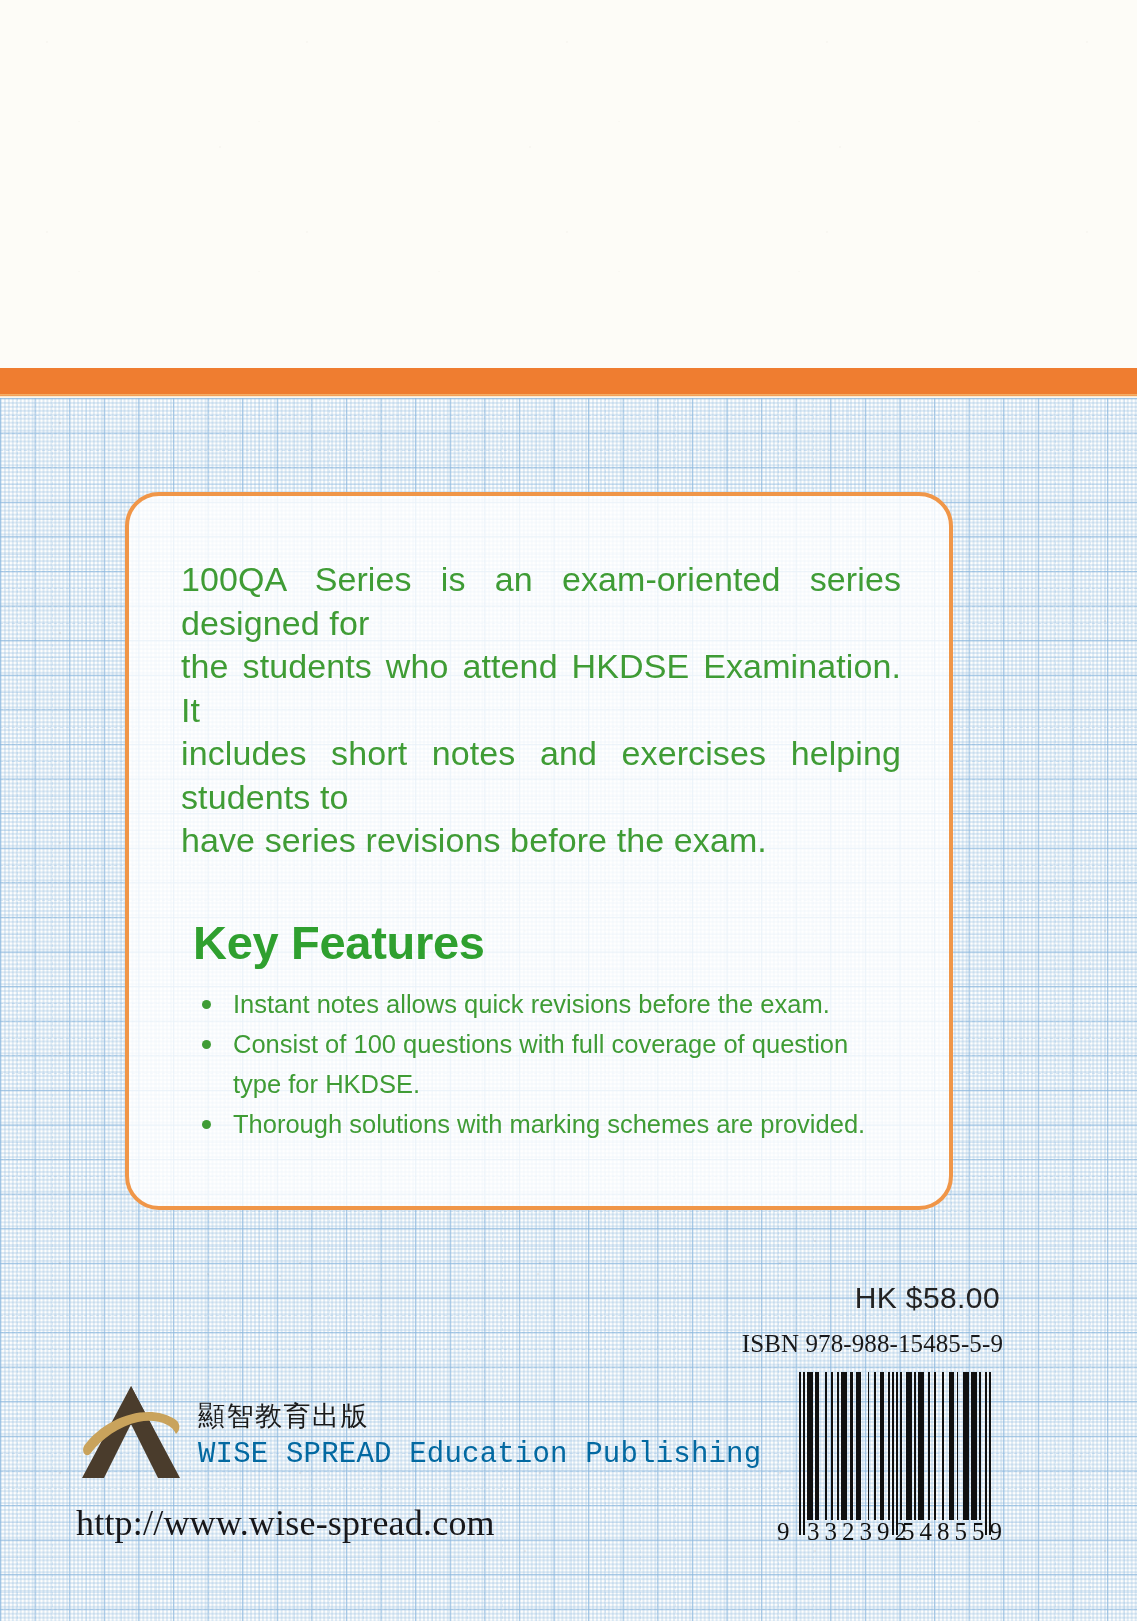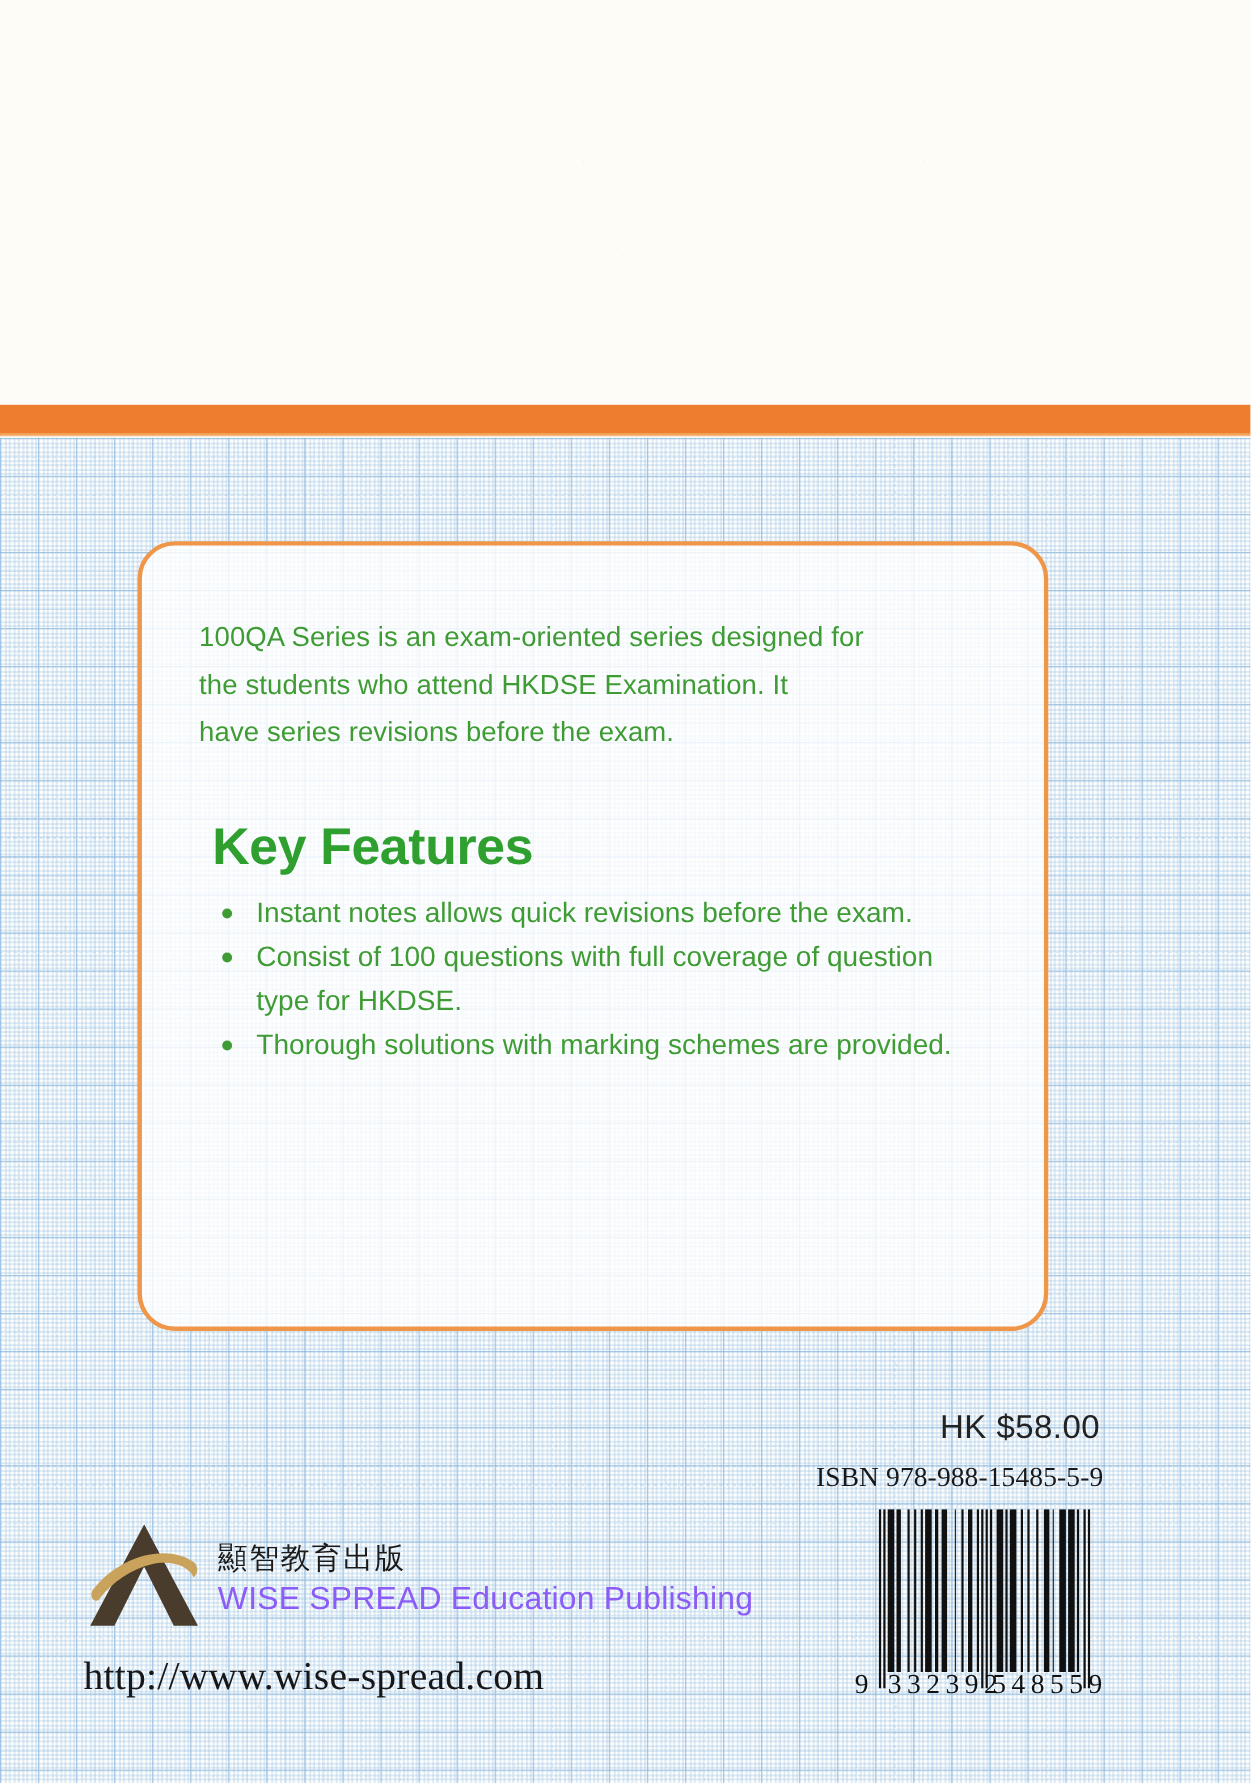--- a/index.html
+++ b/index.html
@@ -127,21 +127,21 @@
   }
   .card-inner {
     position: absolute;
     left: 52px;
     top: 62px;
     right: 48px;
   }
 
   .intro {
     color: #3f9c35;
-    font-size: 25px;
+    font-size: 34px;
     line-height: 43.5px;
     text-align: justify;
     text-justify: inter-word;
     letter-spacing: .1px;
     margin: 0;
   }
   .intro-last {
     text-align: left;
   }
 
@@ -253,23 +253,23 @@
     top: 18px;
     font-size: 27px;
     color: #1b1b1b;
     letter-spacing: 1.5px;
     font-family: "DejaVu Sans", sans-serif;
   }
   .pub-en {
     position: absolute;
     left: 122px;
     top: 58px;
-    font-family: Liberation Sans, sans-serif;
+    font-family: Liberation Mono, monospace;
     font-size: 29px;
-    color: #8b5cf6;
+    color: #0369a1;
     letter-spacing: .2px;
     white-space: nowrap;
   }
   .pub-url {
     position: absolute;
     left: 0px;
     top: 102px;
     font-family: "Liberation Serif", serif;
     font-size: 36px;
     color: #17171a;
@@ -289,20 +289,21 @@
 
   <div class="graph"></div>
   <div class="graph-dash"></div>
   <div class="paper-speck"></div>
 
   <div class="card">
     <div class="card-inner">
 
       <p class="intro">100QA Series is an exam-oriented series designed for</p>
       <p class="intro">the students who attend HKDSE Examination. It</p>
+      <p class="intro">includes short notes and exercises helping students to</p>
       <p class="intro intro-last">have series revisions before the exam.</p>
 
       <div class="key-features">Key Features</div>
 
       <ul class="features">
         <li>
           <span class="bullet"></span>
           <span>Instant notes allows quick revisions before the exam.</span>
         </li>
         <li>

